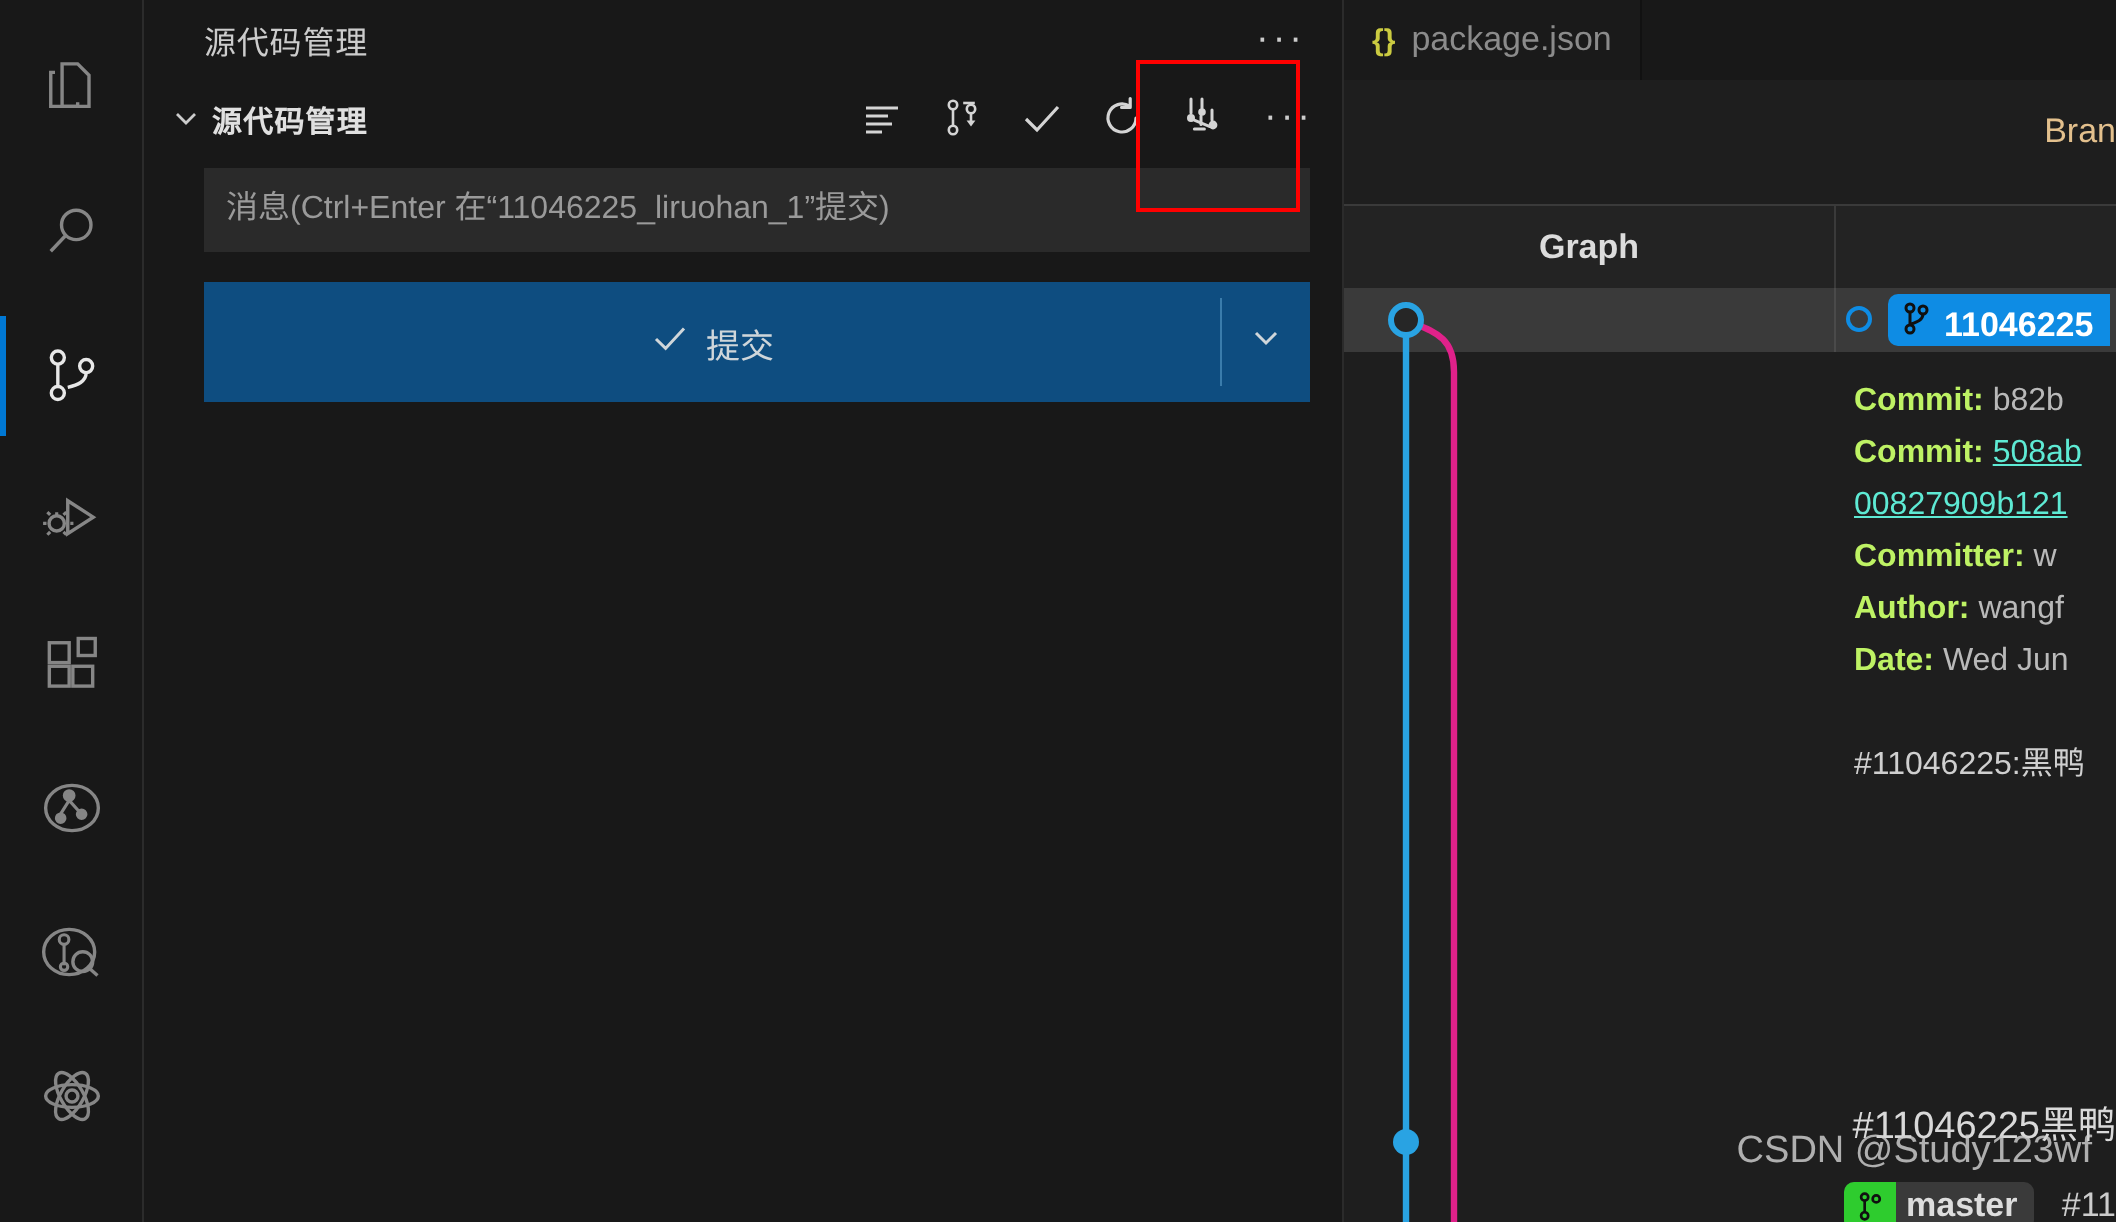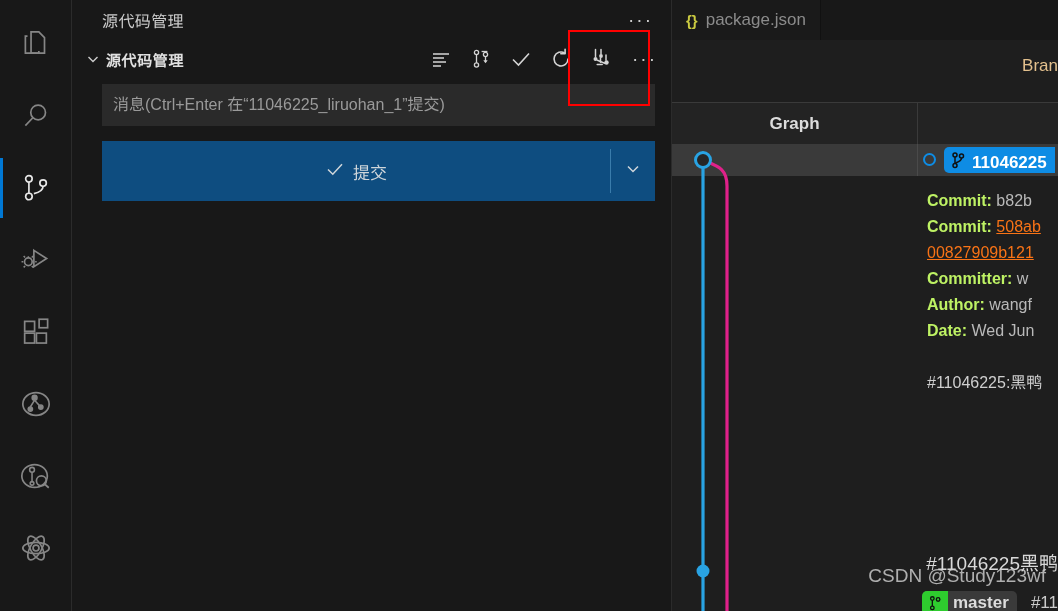--- a/index.html
+++ b/index.html
@@ -327,21 +327,21 @@
     left: 255px;
     top: 44px;
     right: 0;
     font-size: 16px;
     line-height: 26px;
     color: #b9b9b9;
     white-space: nowrap;
     overflow: hidden;
   }
   .detail b { color: #bef264; text-align: right; }
-  .detail a { color: #f97316; text-decoration: underline; }
+  .detail a { color: #5eead4; text-decoration: underline; }
   .detail .msgline { color: #cfcfcf; }
 
   
   .graph-svg {
     position: absolute;
     left: 0; top: 0;
     pointer-events: none;
   }
 
   .watermark {

